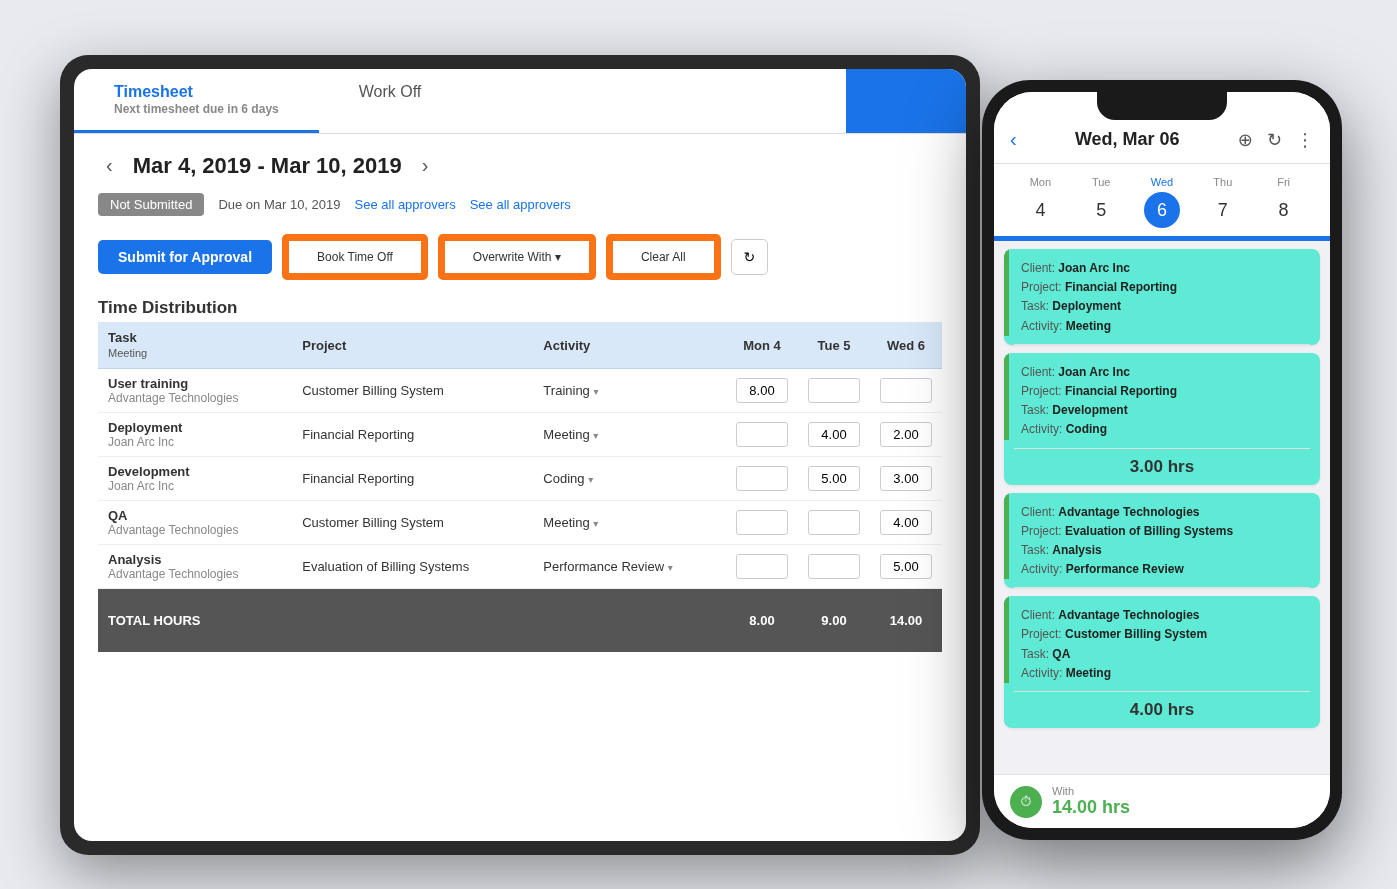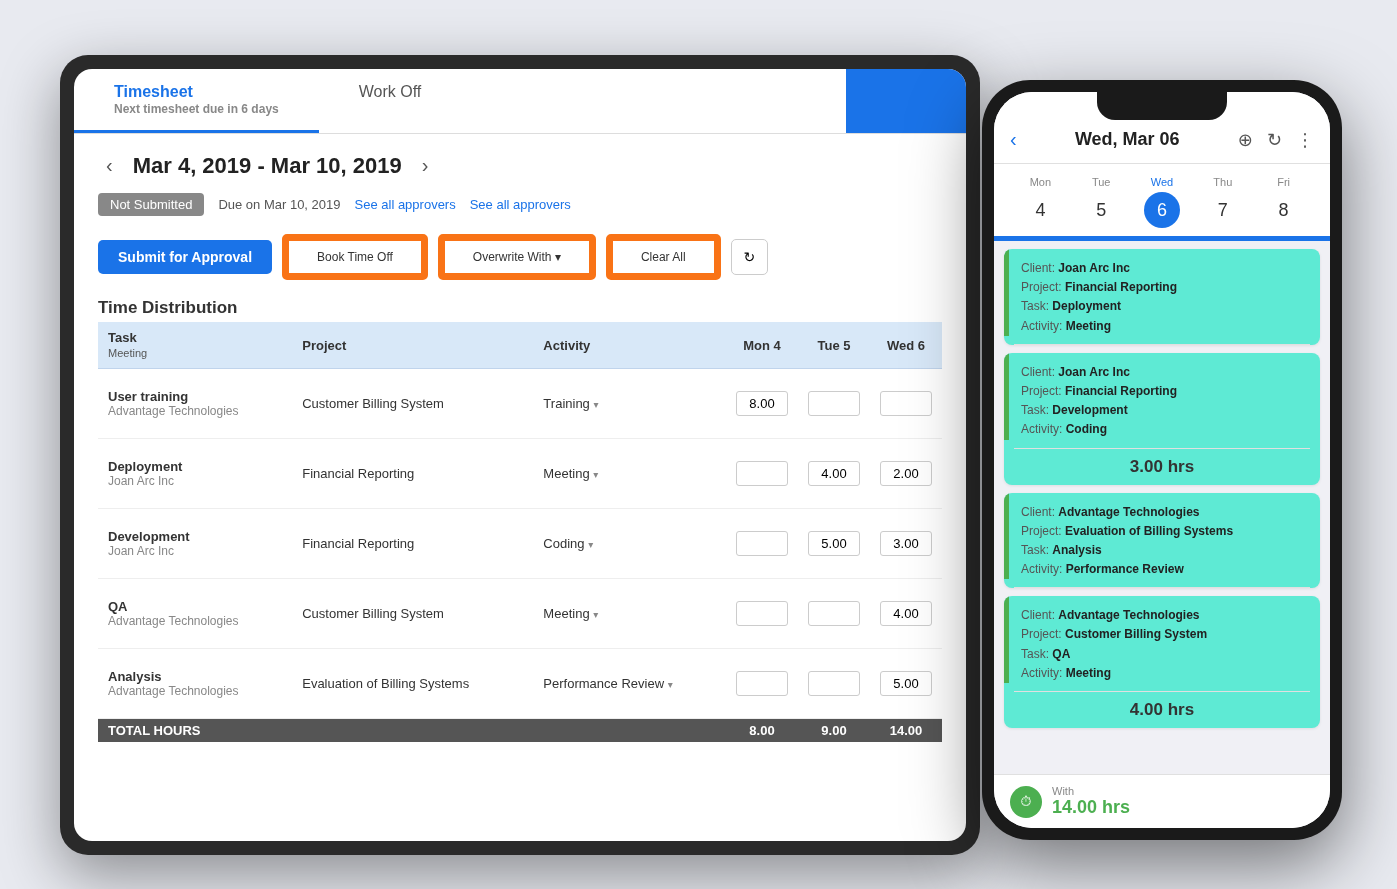--- a/index.html
+++ b/index.html
@@ -166,21 +166,21 @@
       text-align: left;
       font-weight: 600;
       color: #333;
       border-bottom: 1px solid #c0d4ec;
     }
     .time-table th.day-col {
       text-align: center;
       width: 70px;
     }
     .time-table td {
-      padding: 20px 10px;
+      padding: 7px 10px;
       border-bottom: 1px solid #eee;
       vertical-align: middle;
       color: #333;
     }
     .time-table td.day-cell {
       text-align: center;
     }
     .time-table input.hour-input {
       width: 52px;
       text-align: center;
@@ -196,21 +196,21 @@
       cursor: pointer;
       padding: 8px 10px;
       display: block;
     }
 
     .total-row {
       background: #555;
       color: #fff;
     }
     .total-row td {
-      padding: 4px 10px;
+      padding: 24px 10px;
       color: #fff;
       font-weight: 700;
       font-size: 13px;
       border: none;
     }
 
     
     .phone-container {
       position: absolute;
       right: 55px;

